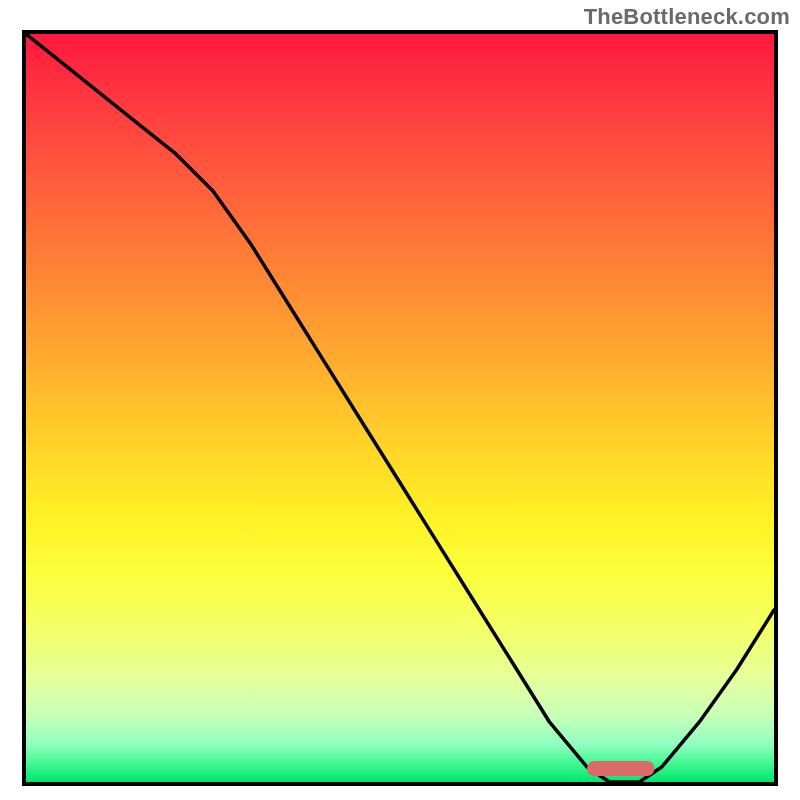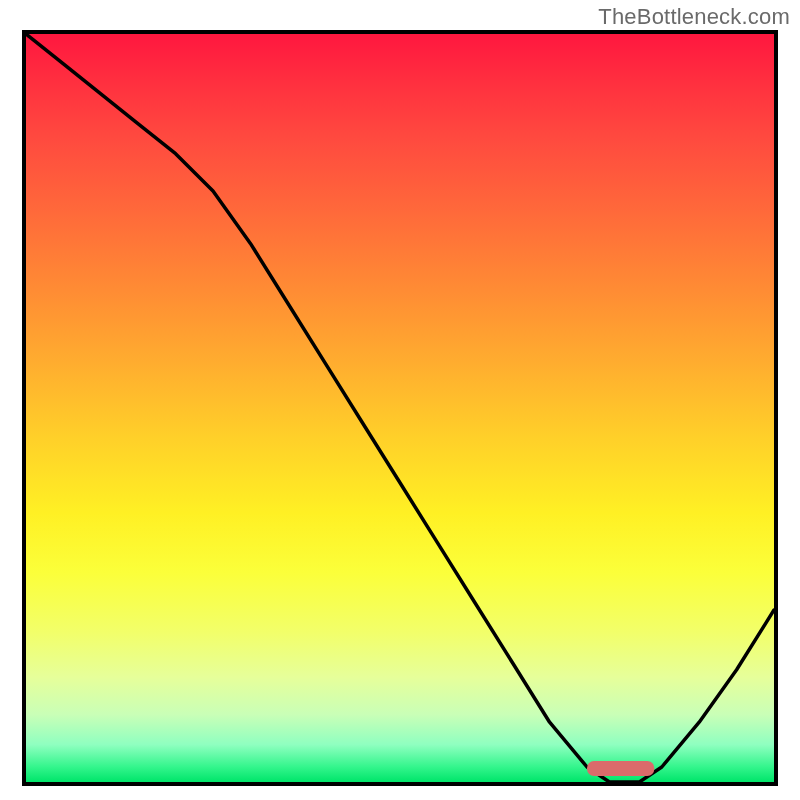--- a/index.html
+++ b/index.html
@@ -14,21 +14,21 @@
     position: relative;
     width: 800px;
     height: 800px;
   }
   .watermark {
     position: absolute;
     top: 4px;
     right: 10px;
     font-family: Arial, Helvetica, sans-serif;
     font-size: 22px;
-    font-weight: 400;
+    font-weight: 700;
     color: #6a6a6a;
     letter-spacing: 0.2px;
     user-select: none;
   }
   .plot-frame {
     position: absolute;
     left: 22px;
     top: 30px;
     width: 756px;
     height: 756px;

